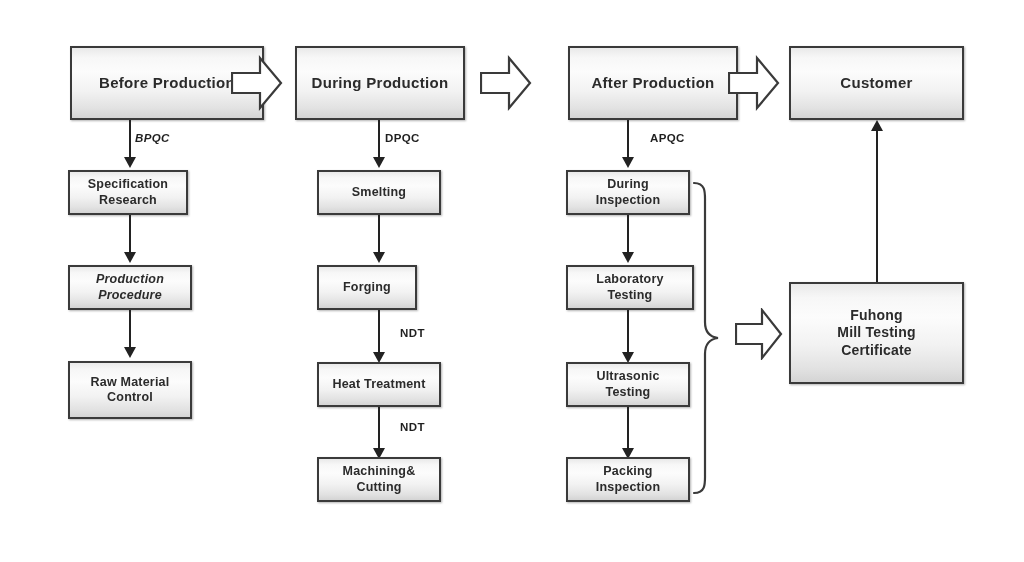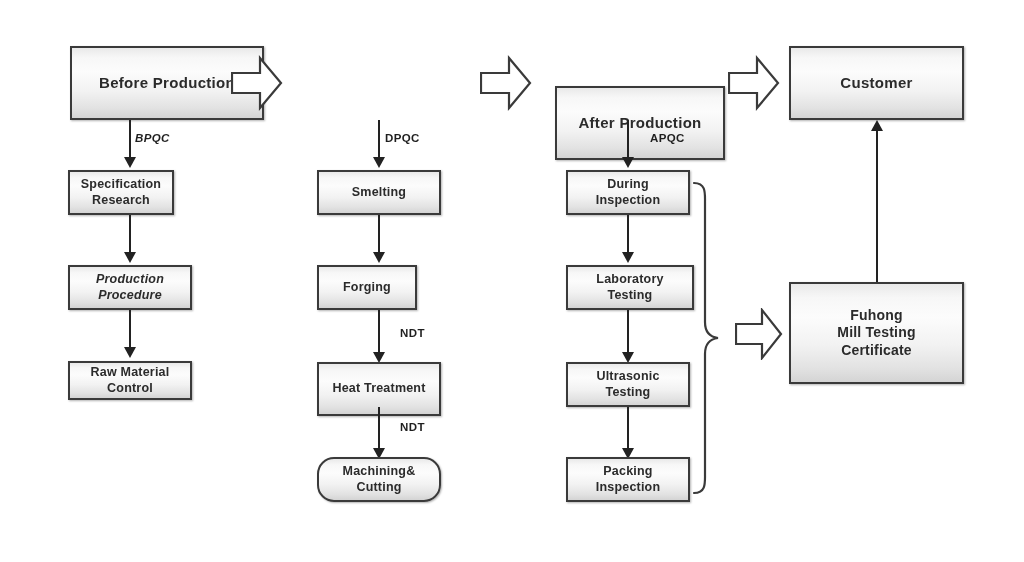--- a/index.html
+++ b/index.html
@@ -105,73 +105,74 @@
 <body>
 
 <div id="canvas">
 
   <div class="node header" style="left:46px; top:46px; width:194px; height:74px;margin-left:24px;">Before Production</div>
 
   <div class="vline" style="left:129px; top:120px; height:39px;"></div>
   <div class="arrowhead-down" style="left:124px; top:157px;"></div>
   <div class="edge-label" style="left:135px; top:132px;font-style:italic;">BPQC</div>
 
-  <div class="node step" style="left:68px; top:170px; width:106px; height:45px;">Specification
+  <div class="node step" style="left:68px; top:170px; width:120px; height:45px;">Specification
 Research</div>
 
   <div class="vline" style="left:129px; top:215px; height:39px;"></div>
   <div class="arrowhead-down" style="left:124px; top:252px;"></div>
 
   <div class="node step" style="left:68px; top:265px; width:124px; height:45px;font-style:italic;">Production
 Procedure</div>
 
   <div class="vline" style="left:129px; top:310px; height:39px;"></div>
   <div class="arrowhead-down" style="left:124px; top:347px;"></div>
 
-  <div class="node step" style="left:68px; top:361px; width:124px; height:39px;">Raw Material
+  <div class="node step" style="left:68px; top:361px; width:124px; height:58px;">Raw Material
 Control</div>
 
   <div class="chevron" style="left:231px; top:55px;">
     <svg width="52" height="56" viewBox="0 0 52 56">
       <polygon points="1,18 29,18 29,3 50,28 29,53 29,38 1,38" fill="#ffffff" stroke="#3a3a3a" stroke-width="2.2" stroke-linejoin="miter"></polygon>
     </svg>
   </div>
 
+  <div class="node header" style="left:295px; top:46px; width:170px; height:74px;">During Production</div>
 
   <div class="vline" style="left:378px; top:120px; height:39px;"></div>
   <div class="arrowhead-down" style="left:373px; top:157px;"></div>
   <div class="edge-label" style="left:385px; top:132px;">DPQC</div>
 
   <div class="node step" style="left:317px; top:170px; width:124px; height:45px;">Smelting</div>
 
   <div class="vline" style="left:378px; top:215px; height:39px;"></div>
   <div class="arrowhead-down" style="left:373px; top:252px;"></div>
 
   <div class="node step" style="left:317px; top:265px; width:100px; height:45px;">Forging</div>
 
   <div class="vline" style="left:378px; top:310px; height:45px;"></div>
   <div class="arrowhead-down" style="left:373px; top:352px;"></div>
   <div class="edge-label" style="left:400px; top:327px;">NDT</div>
 
-  <div class="node step" style="left:317px; top:362px; width:124px; height:54px;">Heat Treatment</div>
+  <div class="node step" style="left:317px; top:362px; width:124px; height:45px;">Heat Treatment</div>
 
   <div class="vline" style="left:378px; top:407px; height:44px;"></div>
   <div class="arrowhead-down" style="left:373px; top:448px;"></div>
   <div class="edge-label" style="left:400px; top:421px;">NDT</div>
 
-  <div class="node step" style="left:317px; top:457px; width:124px; height:45px;border-radius:17px;">Machining&amp;
+  <div class="node step" style="left:317px; top:457px; width:124px; height:45px;">Machining&amp;
 Cutting</div>
 
   <div class="chevron" style="left:480px; top:55px;">
     <svg width="52" height="56" viewBox="0 0 52 56">
       <polygon points="1,18 29,18 29,3 50,28 29,53 29,38 1,38" fill="#ffffff" stroke="#3a3a3a" stroke-width="2.2" stroke-linejoin="miter"></polygon>
     </svg>
   </div>
 
-  <div class="node header" style="left:555px; top:46px; width:170px; height:74px;margin-top:40px;">After Production</div>
+  <div class="node header" style="left:568px; top:46px; width:170px; height:74px;">After Production</div>
 
   <div class="vline" style="left:627px; top:120px; height:39px;"></div>
   <div class="arrowhead-down" style="left:622px; top:157px;"></div>
   <div class="edge-label" style="left:650px; top:132px;">APQC</div>
 
   <div class="node step" style="left:566px; top:170px; width:124px; height:45px;">During
 Inspection</div>
 
   <div class="vline" style="left:627px; top:215px; height:39px;"></div>
   <div class="arrowhead-down" style="left:622px; top:252px;"></div>

